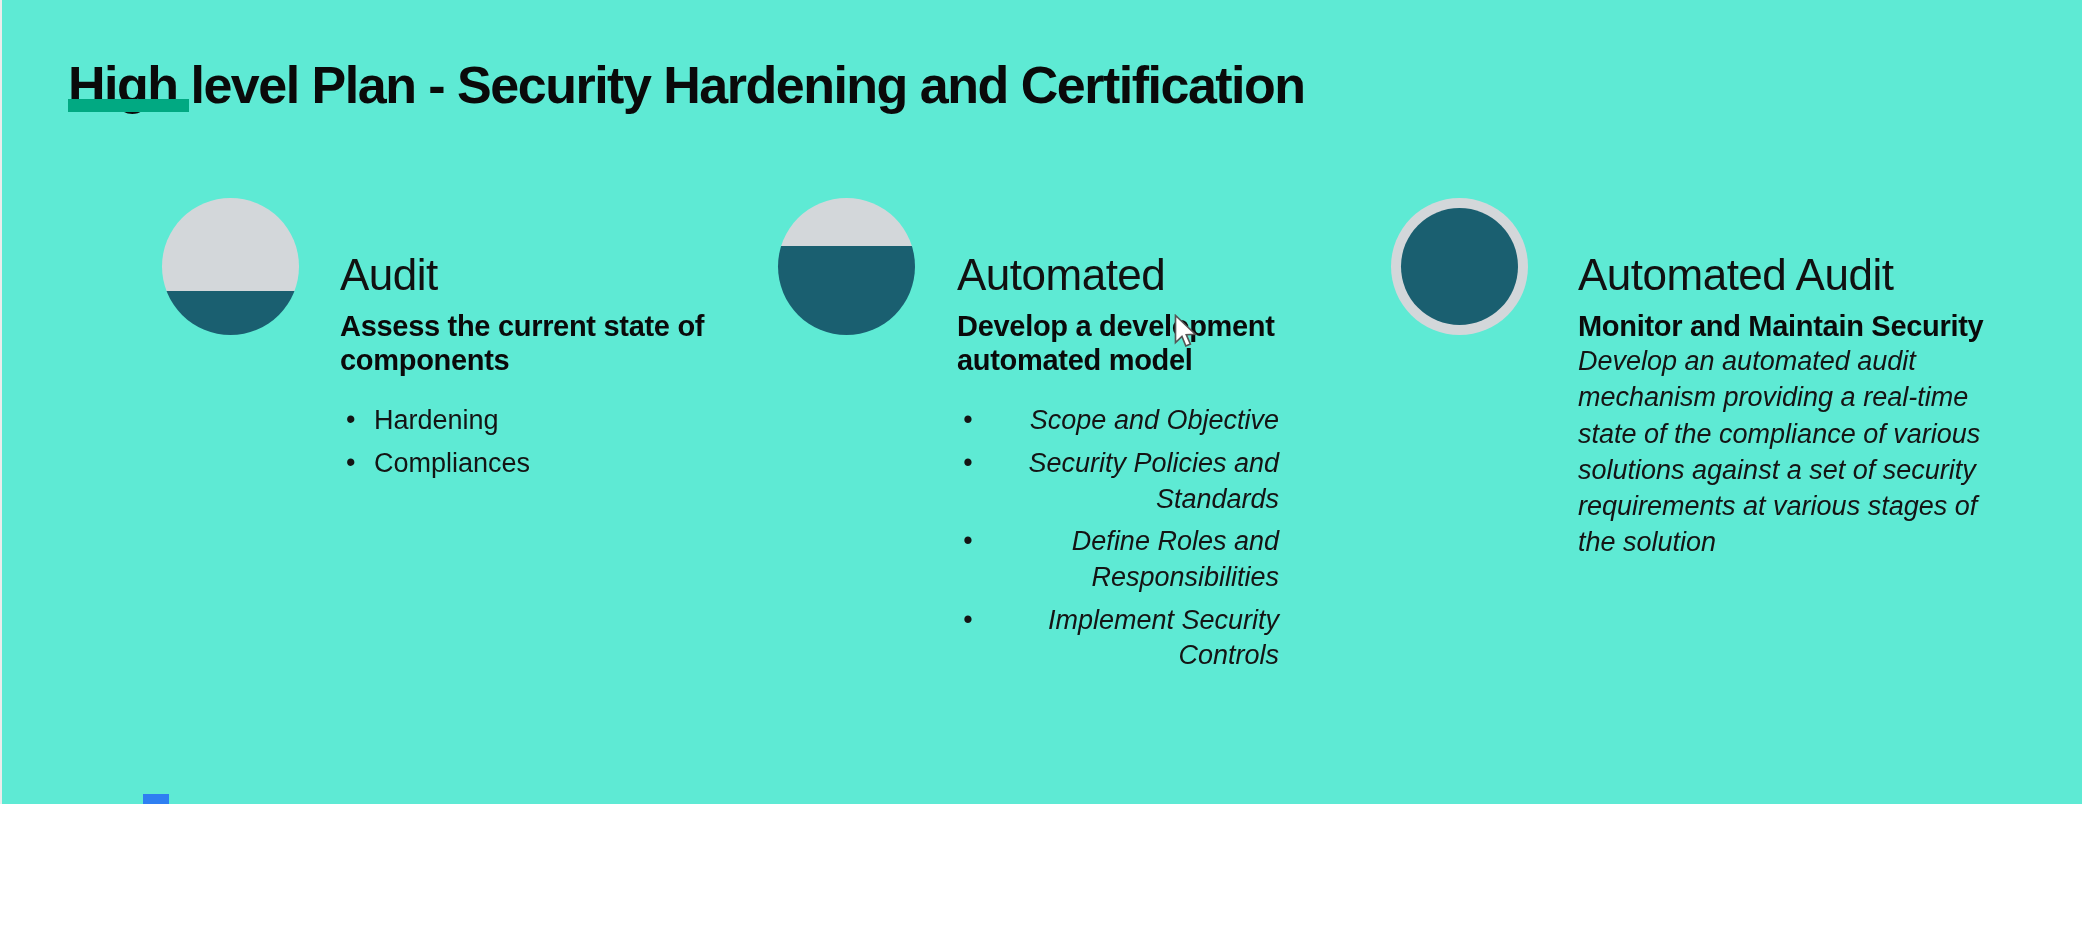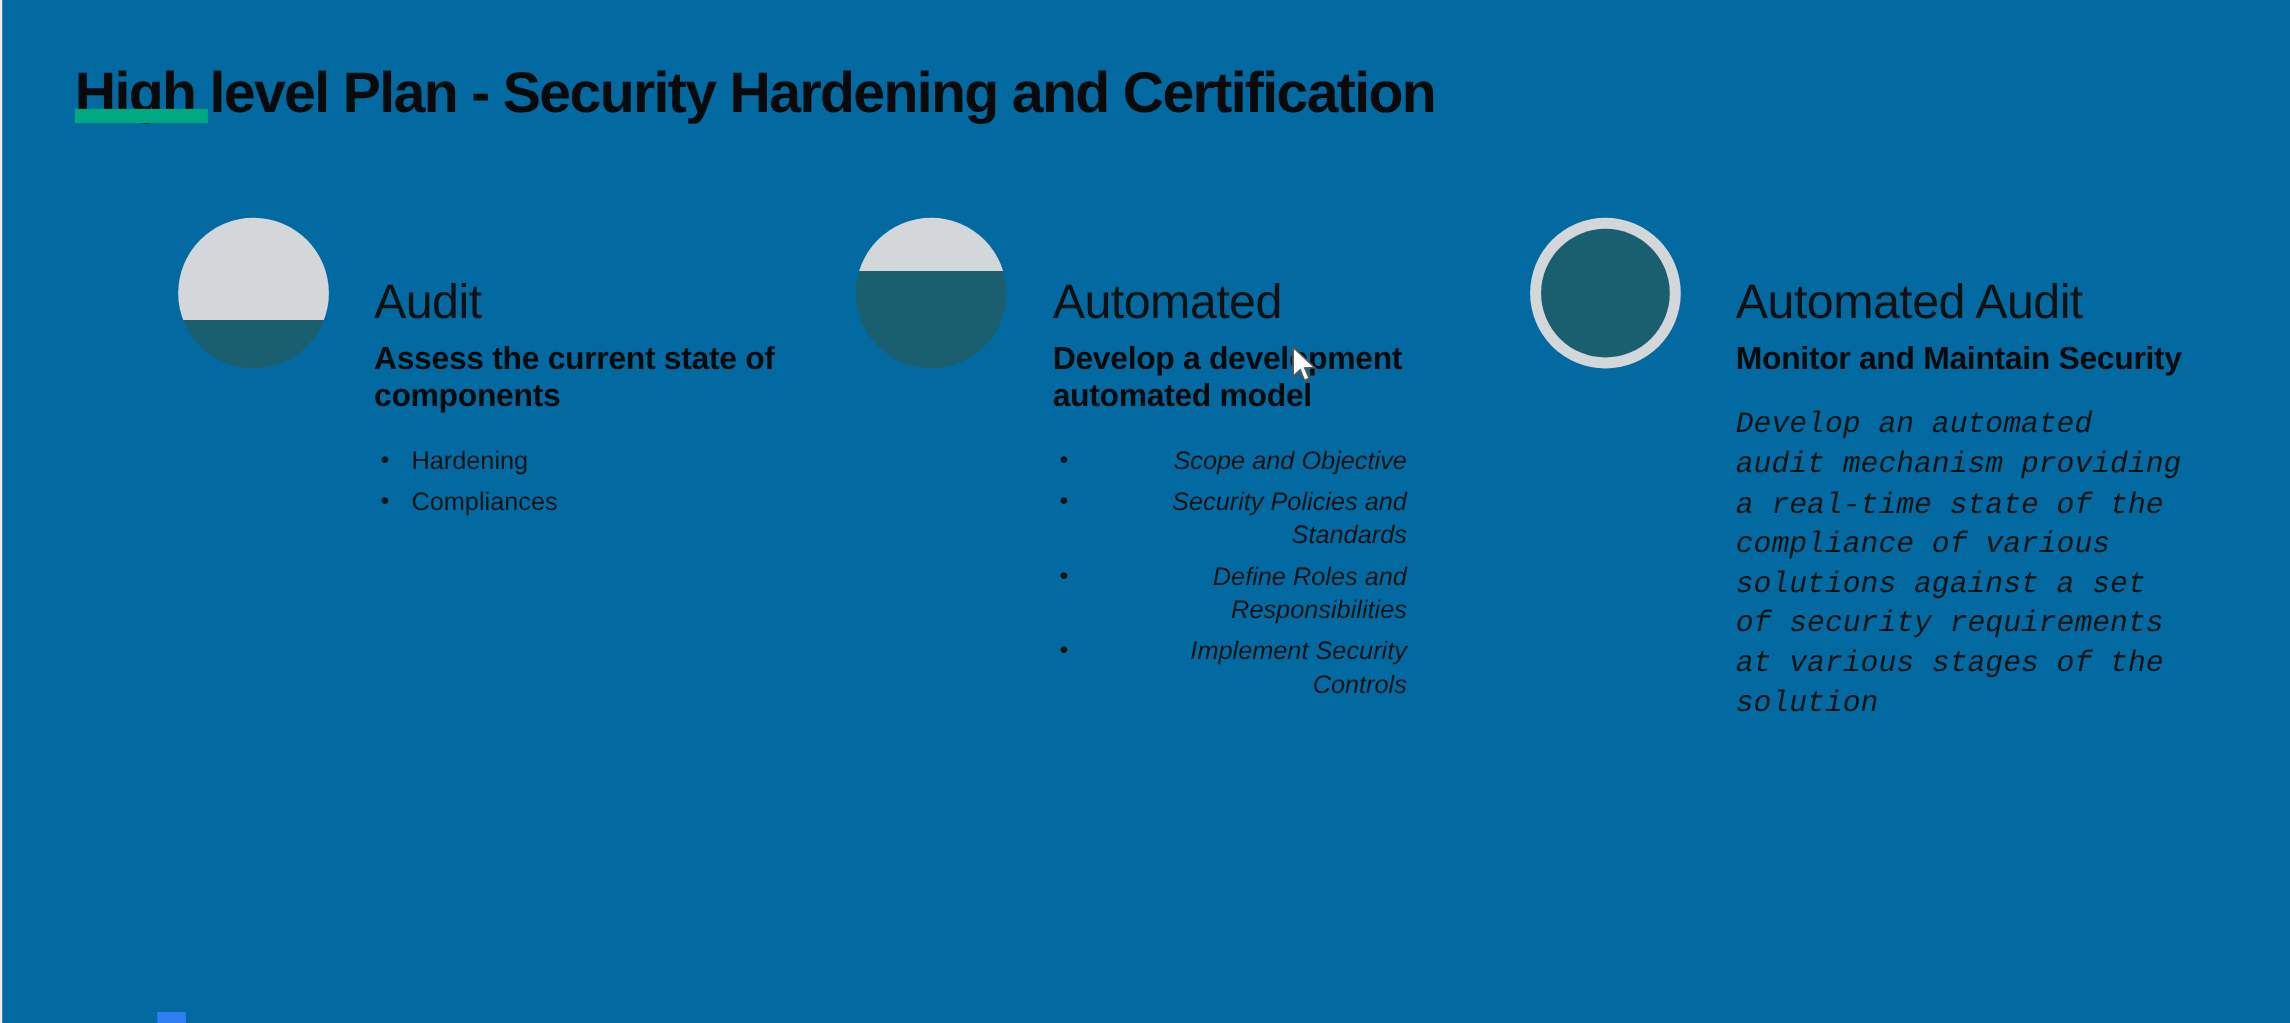--- a/index.html
+++ b/index.html
@@ -4,22 +4,22 @@
 <style>
   html, body {
     margin: 0;
     padding: 0;
     background: #ffffff;
     font-family: "Liberation Sans", sans-serif;
   }
   .slide {
     position: relative;
     width: 2082px;
-    height: 930px;
-    background: #0369a1;
+    height: 804px;
+    background: #5eead4;
     overflow: hidden;
   }
   .edge-line {
     position: absolute;
     left: 0; top: 0;
     width: 2px; height: 930px;
     background: #ececec;
   }
   .slide-title {
     position: absolute;
@@ -69,43 +69,41 @@
     font-size: 29px;
     font-weight: 700;
     line-height: 1.18;
     color: #0a0a0a;
     letter-spacing: -0.3px;
   }
   .bullet-list {
     margin: 26px 0 0 0;
     padding: 0;
     list-style: none;
-    font-size: 23px;
+    font-size: 27px;
     line-height: 1.32;
     color: #141414;
   }
   .bullet-list li {
     position: relative;
     padding-left: 34px;
     margin-bottom: 7px;
   }
   .bullet-list li::before {
     content: "\2022";
     position: absolute;
     left: 6px;
     top: -1px;
   }
   .col-1 .bullet-list { width: 322px; text-align: right; }
   .column-paragraph {
-    margin-top: 26px;
     width: 412px;
     font-size: 27px;
     line-height: 1.34;
     color: #141414;
-    font-family: Liberation Mono, monospace;
   }
   .italic { font-style: italic; }
 
   .cursor {
     position: absolute;
     left: 1171px; top: 314px;
     width: 30px; height: 36px;
     pointer-events: none;
   }
   .bottom-left-fragment {

